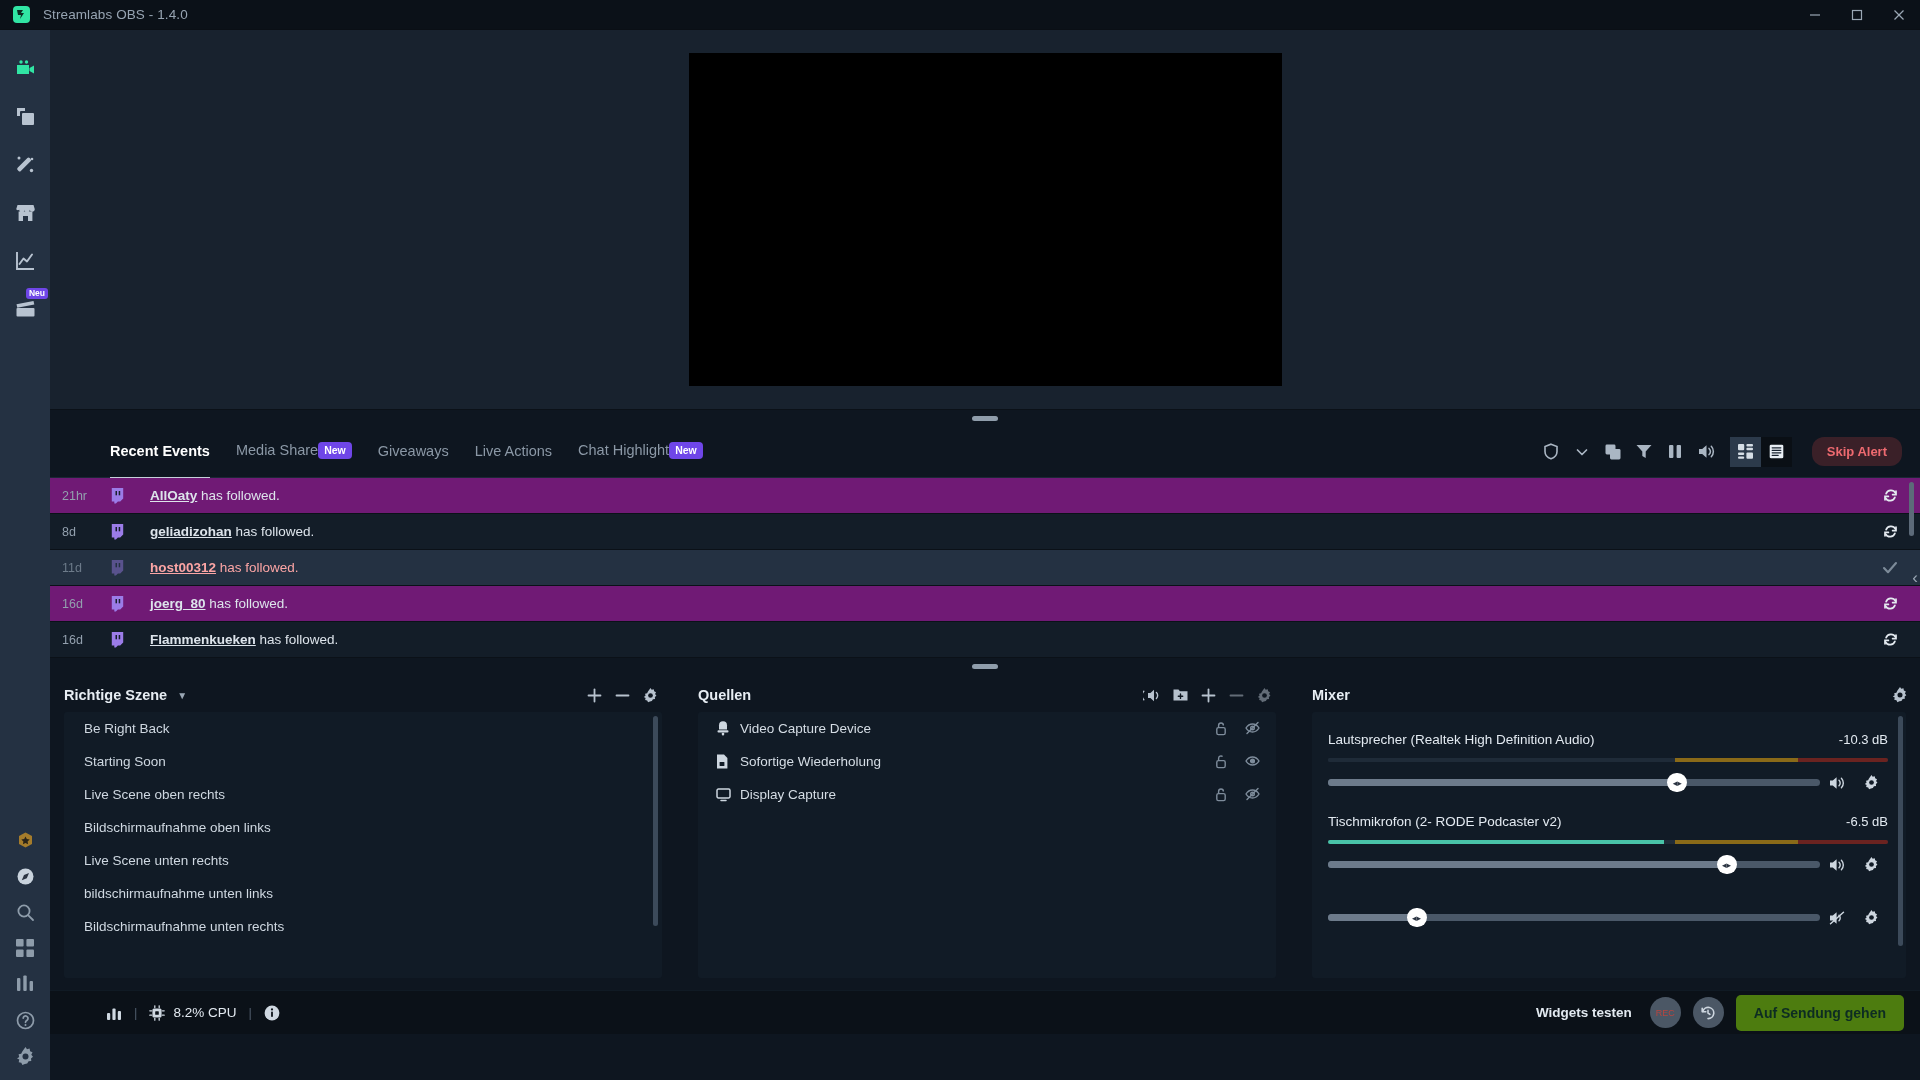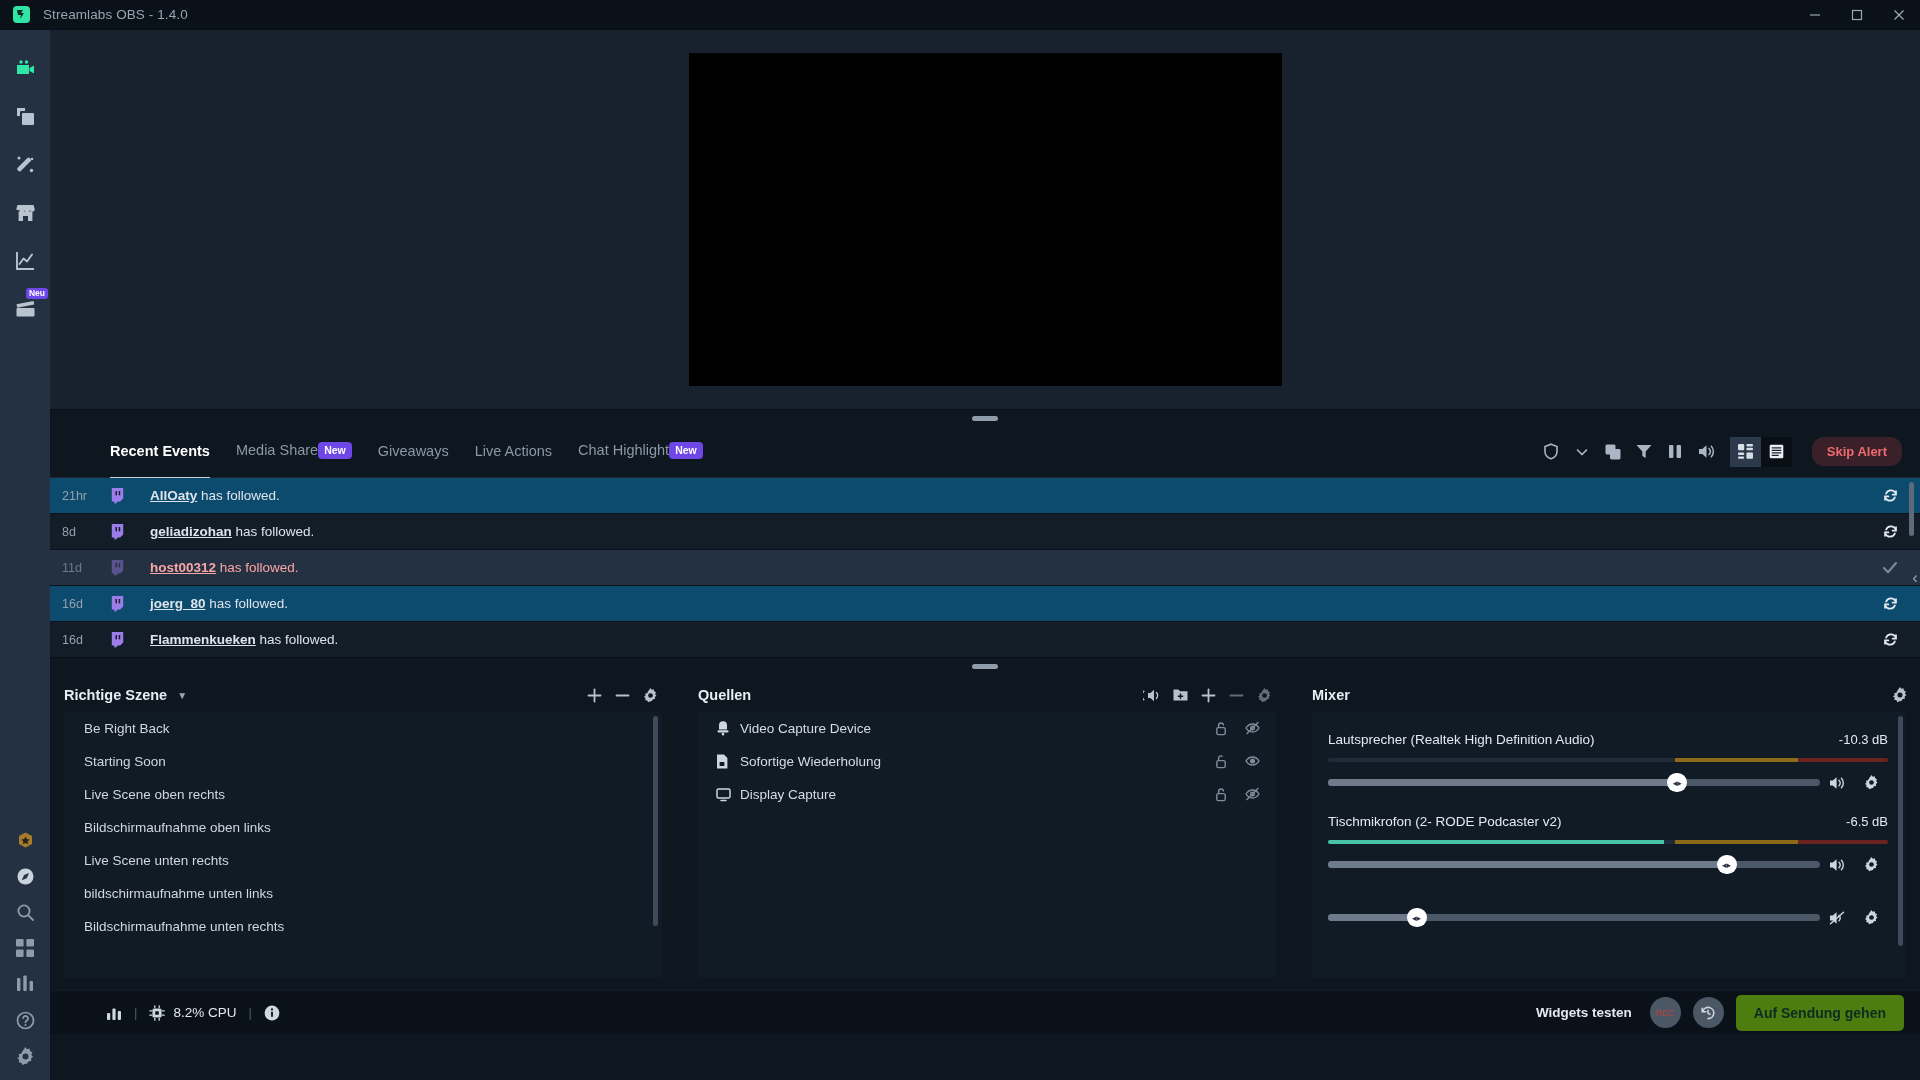--- a/index.html
+++ b/index.html
@@ -91,21 +91,21 @@
   .vt.sel{ background:#0a0f15; }
   .vt.unsel{ background:#2c3a4b; }
   .skip-alert{
     margin-left:20px; background:#3a2028; color:#ee6a70; font-size:13px; font-weight:bold;
     border-radius:12px; padding:8px 15px; line-height:1;
   }
 
   .event-list{ position:relative; }
   .event-row{
     height:36px; display:flex; align-items:center; border-bottom:1px solid #0b1118;
-    background:#0c4a6e; font-size:13.5px;
+    background:#701a75; font-size:13.5px;
   }
   .event-row.alt{ background:#131d28; }
   .event-row.dim{ background:#243142; }
   .ev-time{ width:60px; padding-left:12px; color:#93a0ae; font-size:12.5px;}
   .event-row.dim .ev-time{ color:#6d7b8a;}
   .ev-plat{ width:40px; display:flex; align-items:center; color:#9b7ce8;}
   .event-row.dim .ev-plat{ opacity:.45; }
   .ev-plat svg{display:block;}
   .ev-text{ color:#dde4eb; }
   .event-row.dim .ev-text{ color:#fca5a5; }

